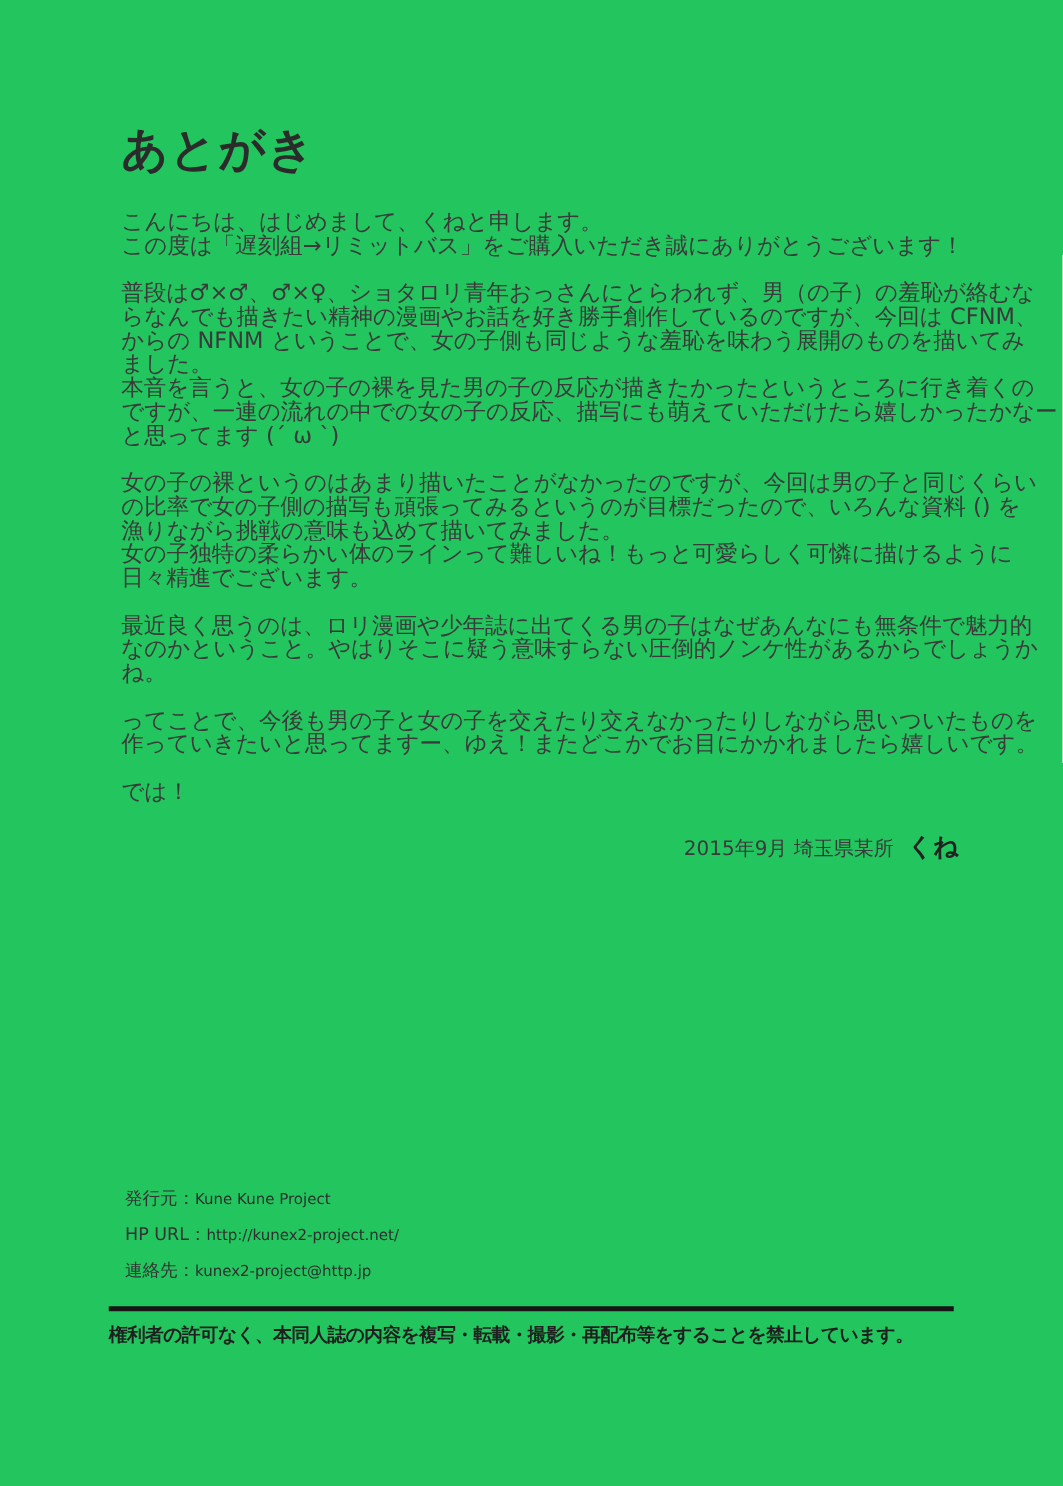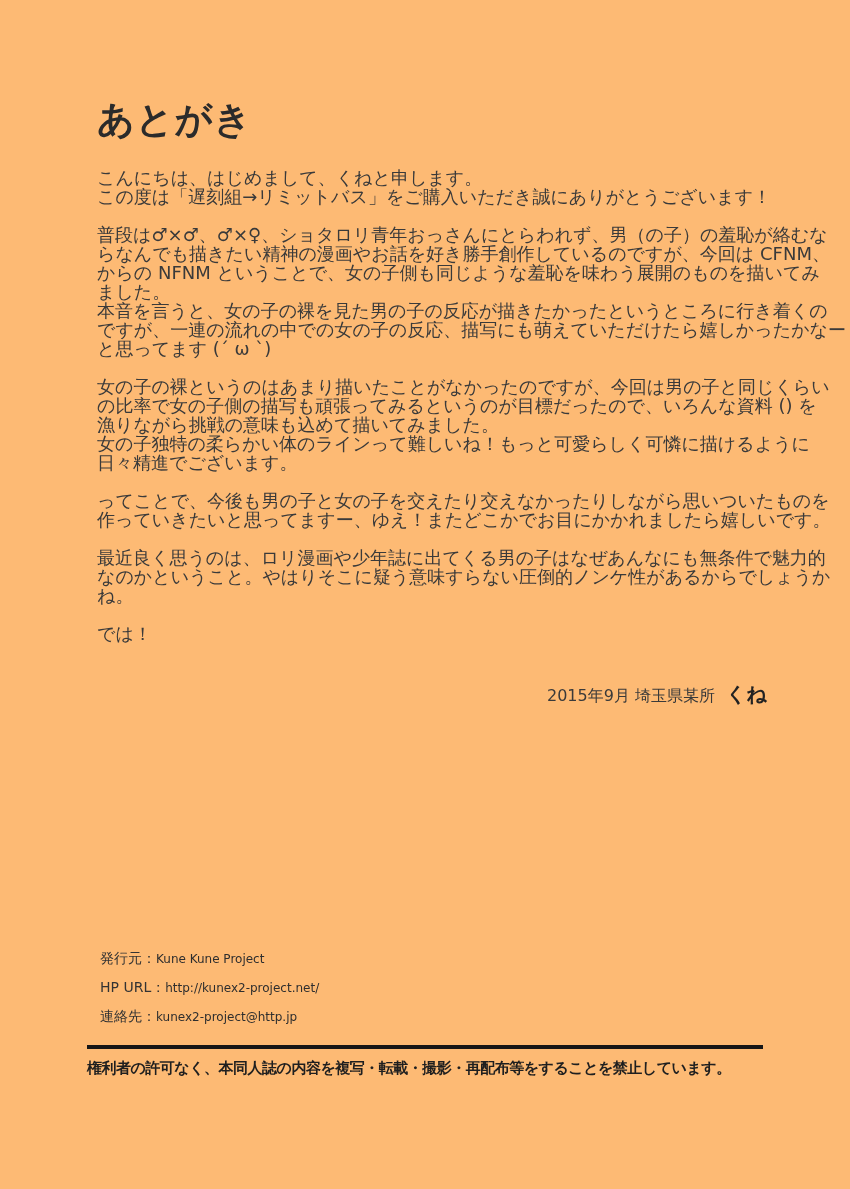--- a/index.html
+++ b/index.html
@@ -4,21 +4,21 @@
 <style>
   html, body {
     margin: 0;
     padding: 0;
     background: #ffffff;
   }
   .page {
     position: relative;
     width: 850px;
     height: 1189px;
-    background: #fdba74;
+    background: #22c55e;
     font-family: "DejaVu Sans", "Liberation Sans", sans-serif;
     color: #3a3a3a;
     overflow: hidden;
   }
   .main {
     position: absolute;
     left: 97px;
     top: 96px;
     width: 670px;
   }
@@ -31,21 +31,21 @@
     letter-spacing: 1px;
   }
   .para {
     margin: 0 0 19px 0;
     font-size: 18px;
     line-height: 19px;
     white-space: nowrap;
     color: #3a3a3a;
   }
   .signature {
-    margin-top: 38px;
+    margin-top: 21px;
     text-align: right;
     font-size: 16px;
     color: #3a3a3a;
     white-space: nowrap;
   }
   .sig-author {
     font-weight: 700;
     font-size: 20px;
     color: #222222;
     margin-left: 6px;
@@ -102,22 +102,22 @@
 
 <div class="page">
 
   <div class="main">
     <h1 class="page-title">あとがき</h1>
 
     <div>
       <div class="para">こんにちは、はじめまして、くねと申します。<br>この度は「遅刻組→リミットバス」をご購入いただき誠にありがとうございます！</div>
       <div class="para">普段は♂×♂、♂×♀、ショタロリ青年おっさんにとらわれず、男（の子）の羞恥が絡むな<br>らなんでも描きたい精神の漫画やお話を好き勝手創作しているのですが、今回は CFNM、<br>からの NFNM ということで、女の子側も同じような羞恥を味わう展開のものを描いてみ<br>ました。<br>本音を言うと、女の子の裸を見た男の子の反応が描きたかったというところに行き着くの<br>ですが、一連の流れの中での女の子の反応、描写にも萌えていただけたら嬉しかったかなー<br>と思ってます (´ ω `)</div>
       <div class="para">女の子の裸というのはあまり描いたことがなかったのですが、今回は男の子と同じくらい<br>の比率で女の子側の描写も頑張ってみるというのが目標だったので、いろんな資料 () を<br>漁りながら挑戦の意味も込めて描いてみました。<br>女の子独特の柔らかい体のラインって難しいね！もっと可愛らしく可憐に描けるように<br>日々精進でございます。</div>
+      <div class="para">最近良く思うのは、ロリ漫画や少年誌に出てくる男の子はなぜあんなにも無条件で魅力的<br>なのかということ。やはりそこに疑う意味すらない圧倒的ノンケ性があるからでしょうか<br>ね。</div>
       <div class="para">ってことで、今後も男の子と女の子を交えたり交えなかったりしながら思いついたものを<br>作っていきたいと思ってますー、ゆえ！またどこかでお目にかかれましたら嬉しいです。</div>
-      <div class="para">最近良く思うのは、ロリ漫画や少年誌に出てくる男の子はなぜあんなにも無条件で魅力的<br>なのかということ。やはりそこに疑う意味すらない圧倒的ノンケ性があるからでしょうか<br>ね。</div>
       <div class="para">では！</div>
     </div>
 
     <div class="signature">
       <span>2015年9月 埼玉県某所</span>
       <span class="sig-author">くね</span>
     </div>
   </div>
 
   <div class="colophon">

